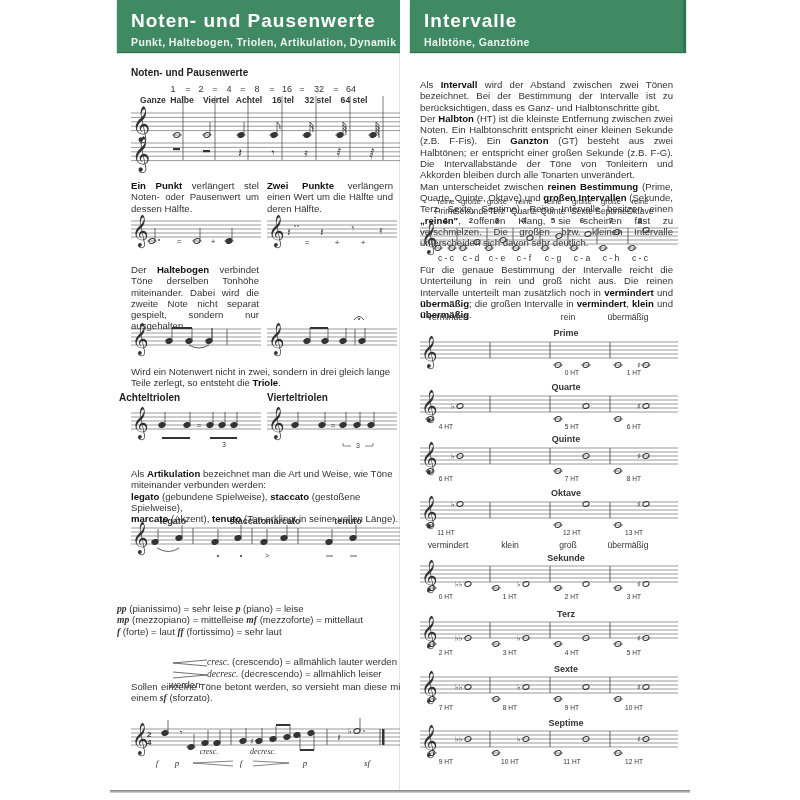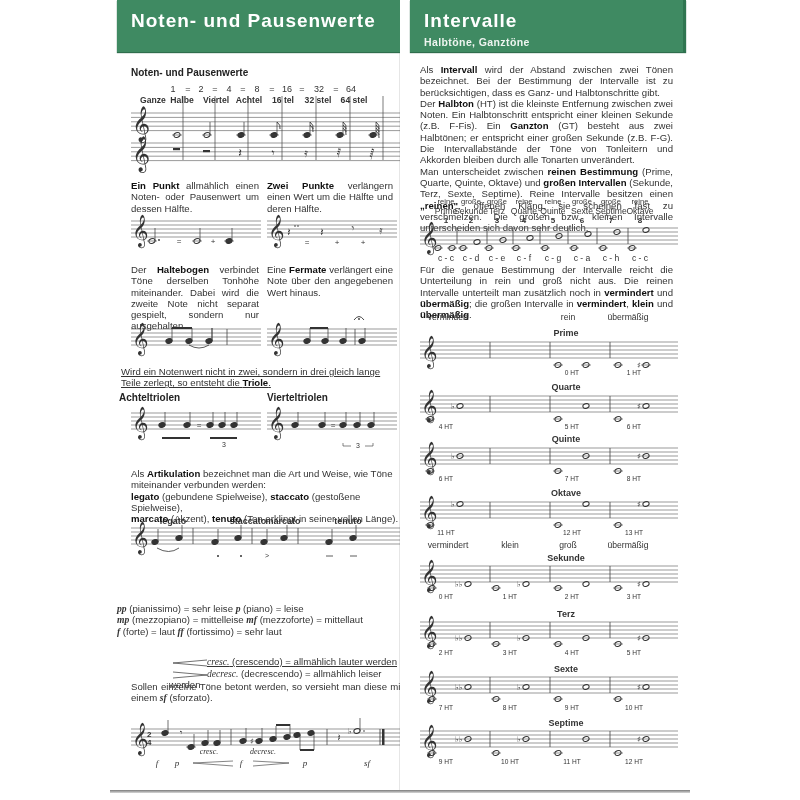--- a/index.html
+++ b/index.html
@@ -23,20 +23,21 @@
   .ital{font-family:"Liberation Serif",serif;font-style:italic;font-weight:bold;}
 </style>
 </head>
 <body>
 
 <div class="fold"></div>
 
 <div class="page" id="left">
   <div class="banner">
     <div class="t">Noten- und Pausenwerte</div>
+    <div class="s">Punkt, Haltebogen, Triolen, Artikulation, Dynamik</div>
   </div>
 
   <div class="head" style="left:14px;top:67px;">Noten- und Pausenwerte</div>
   <div id="ratios"></div>
   <div id="cols"></div>
   <svg id="svgValues" style="left:0;top:0;" width="283" height="800">
       <text x="56" y="92" font-size="9" fill="#333" font-family="Liberation Sans, sans-serif" text-anchor="middle">1</text>
       <text x="71" y="92" font-size="9" fill="#333" font-family="Liberation Sans, sans-serif" text-anchor="middle">=</text>
       <text x="84" y="92" font-size="9" fill="#333" font-family="Liberation Sans, sans-serif" text-anchor="middle">2</text>
       <text x="98" y="92" font-size="9" fill="#333" font-family="Liberation Sans, sans-serif" text-anchor="middle">=</text>
@@ -301,52 +302,51 @@
       <text x="60" y="766" font-size="9" fill="#333" font-family="Liberation Serif, serif" text-anchor="middle" font-style="italic">p</text>
       <text x="92" y="754" font-size="8" fill="#333" font-family="Liberation Serif, serif" text-anchor="middle" font-style="italic">cresc.</text>
       <text x="124" y="766" font-size="9" fill="#333" font-family="Liberation Serif, serif" text-anchor="middle" font-style="italic">f</text>
       <text x="146" y="754" font-size="8" fill="#333" font-family="Liberation Serif, serif" text-anchor="middle" font-style="italic">decresc.</text>
       <text x="188" y="766" font-size="9" fill="#333" font-family="Liberation Serif, serif" text-anchor="middle" font-style="italic">p</text>
       <text x="250" y="766" font-size="9" fill="#333" font-family="Liberation Serif, serif" text-anchor="middle" font-style="italic">sf</text>
       <path d="M116 761 L76 763 L116 766" stroke="#333" fill="none" stroke-width="0.6"></path>
       <path d="M136 761 L172 763 L136 766" stroke="#333" fill="none" stroke-width="0.6"></path>
     </svg>
 
-  <div class="txt just" style="left:14px;top:180px;width:128px;"><b>Ein Punkt</b><span> allmählich einen Noten- oder Pausenwert um dessen Hälfte.</span></div>
+  <div class="txt just" style="left:14px;top:180px;width:128px;"><b>Ein Punkt</b><span> verlängert stel Noten- oder Pausenwert um dessen Hälfte.</span></div>
   <div class="txt just" style="left:150px;top:180px;width:126px;"><b>Zwei Punkte</b><span> verlängern einen Wert um die Hälfte und deren Hälfte.</span></div>
 
   <div class="txt just" style="left:14px;top:264px;width:128px;"><span>Der </span><b>Haltebogen</b><span> verbindet Töne derselben Tonhöhe miteinander. Dabei wird die zweite Note nicht separat gespielt, sondern nur ausgehalten.</span></div>
-  <div class="txt just" style="left:150px;top:264px;width:126px;"><span>Eine </span><b>Fermate</b><span> verlängert eine Note über den angegebenen Wert hinaus.</span></div>
-
-  <div class="txt" style="left:4px;top:366px;width:270px;text-decoration:underline;"><span>Wird ein Notenwert nicht in zwei, sondern in drei gleich lange Teile zerlegt, so entsteht die </span><b>Triole</b><span>.</span></div>
+
+  <div class="txt" style="left:14px;top:366px;width:270px;"><span>Wird ein Notenwert nicht in zwei, sondern in drei gleich lange Teile zerlegt, so entsteht die </span><b>Triole</b><span>.</span></div>
   <div class="head" style="left:2px;top:392px;">Achteltriolen</div>
   <div class="head" style="left:150px;top:392px;">Vierteltriolen</div>
 
   <div class="txt" style="left:14px;top:468px;width:270px;"><span>Als </span><b>Artikulation</b><span> bezeichnet man die Art und Weise, wie Töne miteinander verbunden werden:</span><br>
     <b>legato</b><span> (gebundene Spielweise), </span><b>staccato</b><span> (gestoßene Spielweise), </span><br>
     <b>marcato</b><span> (Akzent), </span><b>tenuto</b><span> (Ton erklingt in seiner vollen Länge).</span></div>
   <div id="artLabels"></div>
 
   <div class="txt center" style="left:0;top:603px;width:283px;">
     <div><span class="ital">pp</span><span> (pianissimo) = sehr leise   </span><span class="ital">p</span><span> (piano) = leise</span></div>
     <div><span class="ital">mp</span><span> (mezzopiano) = mittelleise   </span><span class="ital">mf</span><span> (mezzoforte) = mittellaut</span></div>
     <div><span class="ital">f</span><span> (forte) = laut   </span><span class="ital">ff</span><span> (fortissimo) = sehr laut</span></div>
   </div>
-  <div class="txt" style="left:52px;top:656px;width:240px;text-decoration:underline;"><span style="display:inline-block;width:38px;"></span><span class="ital" style="font-weight:normal">cresc.</span><span> (crescendo) = allmählich lauter werden</span></div>
+  <div class="txt" style="left:52px;top:656px;width:240px;"><span style="display:inline-block;width:38px;"></span><span class="ital" style="font-weight:normal">cresc.</span><span> (crescendo) = allmählich lauter werden</span></div>
   <div class="txt" style="left:52px;top:668px;width:240px;"><span style="display:inline-block;width:38px;"></span><span class="ital" style="font-weight:normal">decresc.</span><span> (decrescendo) = allmählich leiser werden</span></div>
   <div class="txt just" style="left:14px;top:681px;width:272px;"><span>Sollen einzelne Töne betont werden, so versieht man diese mit einem </span><span class="ital">sf</span><span> (sforzato).</span></div>
   <div id="dynMarks"></div>
 </div>
 
 <div class="page" id="right">
   <div class="banner">
     <div class="t">Intervalle</div>
     <div class="s">Halbtöne, Ganztöne</div>
   </div>
-  <div class="txt just" style="left:20px;top:64px;width:253px;">
+  <div class="txt just" style="left:20px;top:79px;width:253px;">
     <span>Als </span><b>Intervall</b><span> wird der Abstand zwischen zwei Tönen bezeichnet. Bei der Bestimmung der Intervalle ist zu berücksichtigen, dass es Ganz- und Halbtonschritte gibt.</span><br>
     <span>Der </span><b>Halbton</b><span> (HT) ist die kleinste Entfernung zwischen zwei Noten. Ein Halbtonschritt entspricht einer kleinen Sekunde (z.B. F-Fis). Ein </span><b>Ganzton</b><span> (GT) besteht aus zwei Halbtönen; er entspricht einer großen Sekunde (z.B. F-G). Die Intervallabstände der Töne von Tonleitern und Akkorden bleiben durch alle Tonarten unverändert.</span><br>
     <span>Man unterscheidet zwischen </span><b>reinen Bestimmung</b><span> (Prime, Quarte, Quinte, Oktave) und </span><b>großen Intervallen</b><span> (Sekunde, Terz, Sexte, Septime). Reine Intervalle besitzen einen </span><b>„reinen"</b><span>, offenen Klang, sie scheinen fast zu verschmelzen. Die großen bzw. kleinen Intervalle unterscheiden sich davon sehr deutlich.</span>
   </div>
   <div id="ivTable"></div>
   <div class="txt just" style="left:20px;top:264px;width:253px;"><span>Für die genaue Bestimmung der Intervalle reicht die Unterteilung in rein und groß nicht aus. Die reinen Intervalle unterteilt man zusätzlich noch in </span><b>vermindert</b><span> und </span><b>übermäßig</b><span>; die großen Intervalle in </span><b>vermindert</b><span>, </span><b>klein</b><span> und </span><b>übermäßig</b><span>.</span></div>
   <div id="ivBlocks"></div>
   <svg id="svgRight" style="left:0;top:0;" width="283" height="800">
       <text x="46" y="204" font-size="7.6" fill="#333" font-family="Liberation Sans, sans-serif" text-anchor="middle">reine</text>
       <text x="46" y="214" font-size="8.6" fill="#333" font-family="Liberation Sans, sans-serif" text-anchor="middle">Prime</text>

